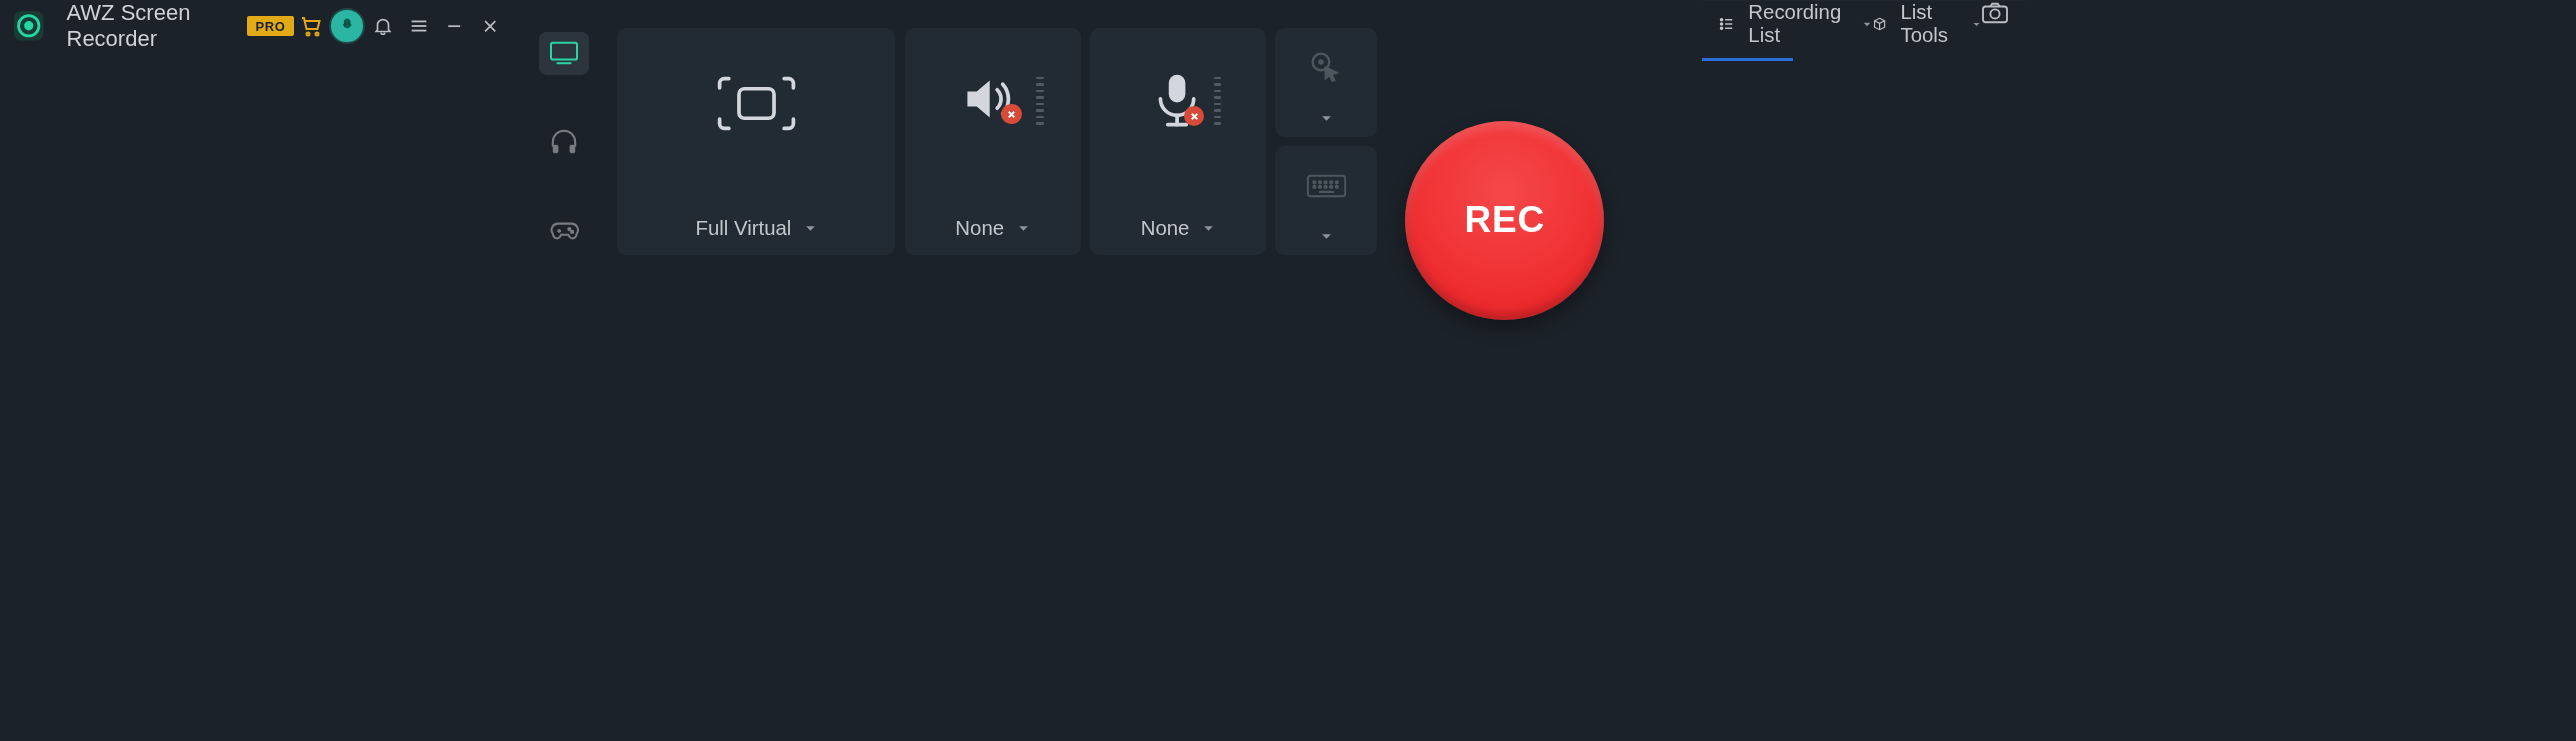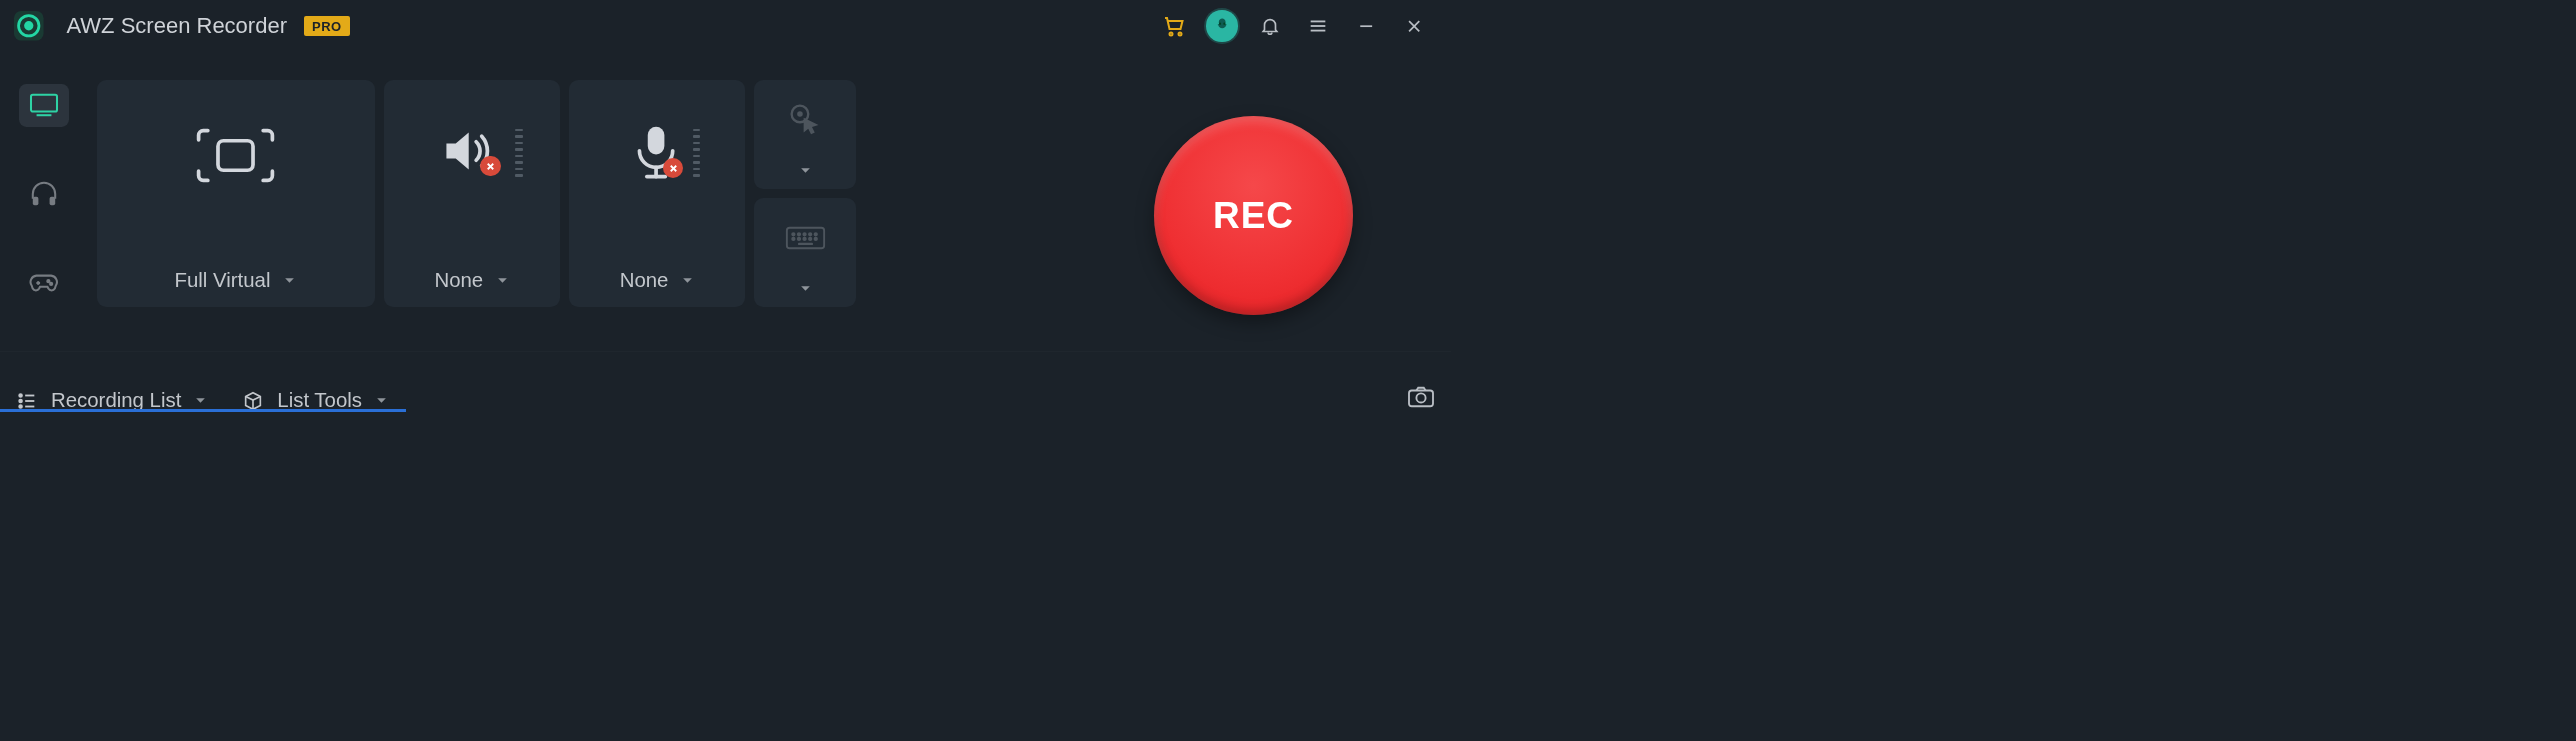--- a/index.html
+++ b/index.html
@@ -1,18 +1,18 @@
 <!DOCTYPE html>
 <html style="font-size:15px"><head>
 <meta charset="utf-8">
 <style>
 * { margin: 0; padding: 0; box-sizing: border-box; }
 html, body { width: 100%; height: 100%; background: #1b2229; font-family: "Segoe UI", Arial, sans-serif; color: #c3c7cc; overflow: hidden; }
 
-.app { width: 1451px; height: 412px; background: #1b2229; display: flex; flex-direction: column; }
+.app { width: 1451px; height: 412px; background: #1b2229; display: flex; flex-direction: row; }
 
 .titlebar { height: 52px; display: flex; align-items: center; padding: 0 13px; }
 .app-logo { width: 31.5px; height: 31.5px; display:flex; align-items:center; justify-content:center;}
 .app-title { margin-left: 22px; font-size: 22px; color: #cfd3d8; font-weight: 400; }
 .pro-badge { margin-left: 16.7px; background: #e3aa18; color: #1b2229; font-weight: 700; font-size: 13px; padding: 2.8px 8.3px; border-radius: 2px; letter-spacing: 0.5px; }
 .spacer { flex: 1; }
 .title-btn { width: 48px; height: 48px; display: flex; align-items: center; justify-content: center; color: #b9bec4; cursor: pointer; }
 .avatar { width: 31.5px; height: 31.5px; border-radius: 50%; background: #2ab6a3; display:flex; align-items:center; justify-content:center; box-shadow: 0 0 0 1.9px rgba(42,182,163,0.25); }
 
 .main { flex: 1; display: flex; padding: 28px 56px 0 18.5px; gap: 28px; }
@@ -32,21 +32,21 @@
 .smallcol { display: flex; flex-direction: column; gap: 9.3px; }
 .smalltile { background: #222b34; width: 102px; border-radius: 9.3px; display:flex; flex-direction:column; align-items:center; justify-content:flex-end; padding-bottom:7.4px; cursor:pointer; }
 .smalltile .sicon { flex:1; display:flex; align-items:center; justify-content:center; opacity: 0.25; }
 .smalltile .caret { height: 22px; display:flex; align-items:center; justify-content:center; color:#8f959b; }
 .smalltile.s1 { height: 109px; }
 .smalltile.s2 { height: 109px; }
 
 .rec-wrap { width: 241px; display:flex; align-items:center; justify-content:flex-start; }
 .rec-btn { width: 199px; height: 199px; border-radius: 50%; background: radial-gradient(circle at 50% 35%, #f5484a 0%, #ef2f32 60%, #e51e22 100%); display:flex; align-items:center; justify-content:center; color:#fff; font-size:37px; font-weight:800; letter-spacing:0.9px; box-shadow: 0 7.4px 18.5px rgba(0,0,0,0.35), inset 0 -4.6px 11px rgba(0,0,0,0.25), inset 0 5.6px 11px rgba(255,255,255,0.2); cursor:pointer; }
 
-.bottombar { height: 61px; display:flex; align-items:flex-end; padding: 0 16px; gap: 35px; border-top: 0.9px solid rgba(255,255,255,0.02); }
+.bottombar { height: 61px; display:flex; align-items:flex-start; padding: 0 16px; border-top: 0.9px solid rgba(255,255,255,0.02); }
 .bottom-btn { display:flex; align-items:center; gap:13px; color:#c3c7cc; font-size:20.4px; cursor:pointer; }
 .bottombar .cam { margin-left:auto; color:#b9bec4; cursor:pointer; }
 
 .caret-svg { width:13px; height:13px; }
 .muted-x { position:absolute; width:20.4px; height:20.4px; border-radius:50%; background:#d84a3a; display:flex; align-items:center; justify-content:center; }
 
 .vu-bars { position:absolute; display:flex; flex-direction:column; gap:3.7px; }
 .vu-bars span { width:7.4px; height:2.8px; background:#505a64; border-radius:0.9px; }
 
 .progress-line { position:absolute; bottom:0; left:0; height:2.8px; width:28%; background:#2a6fd6; }

